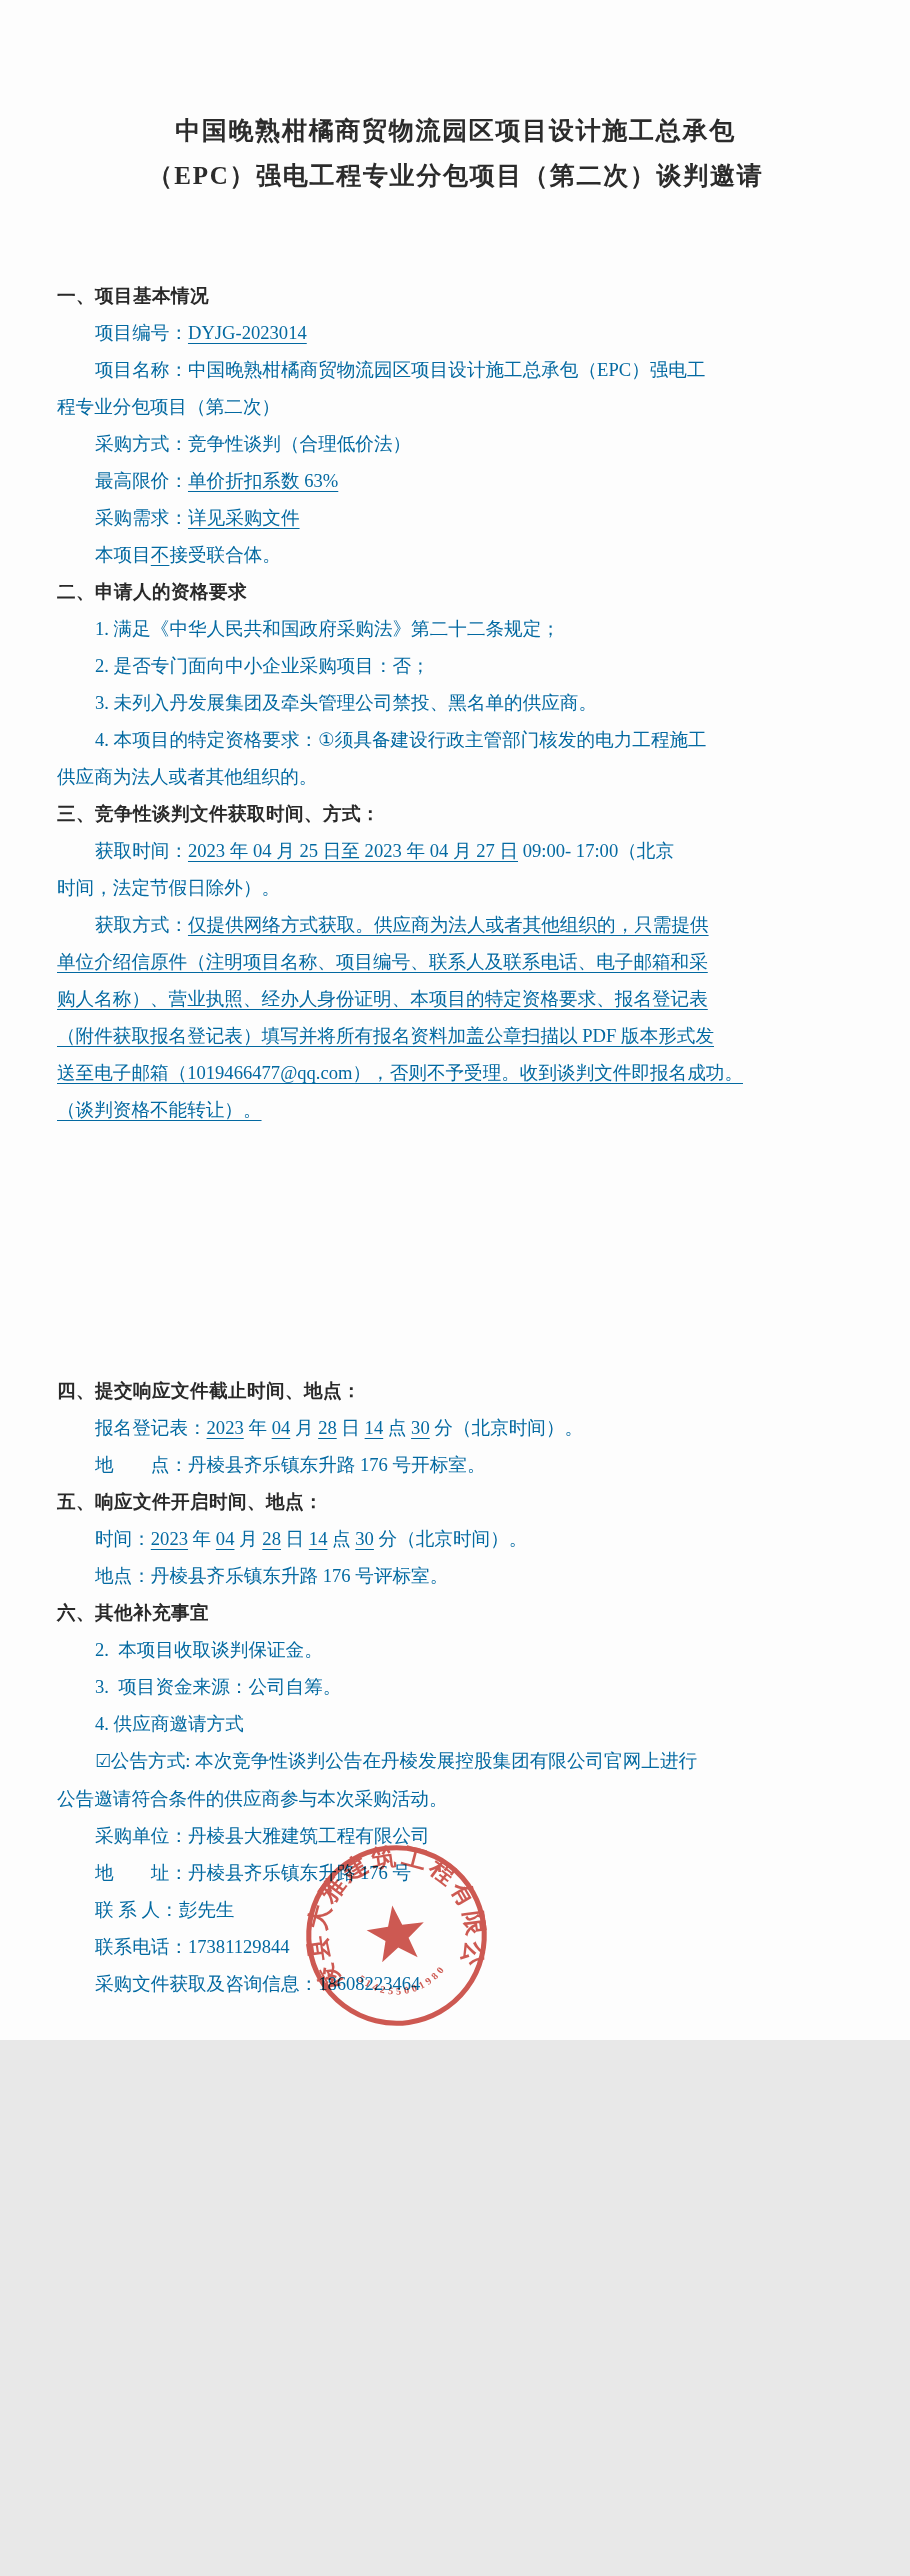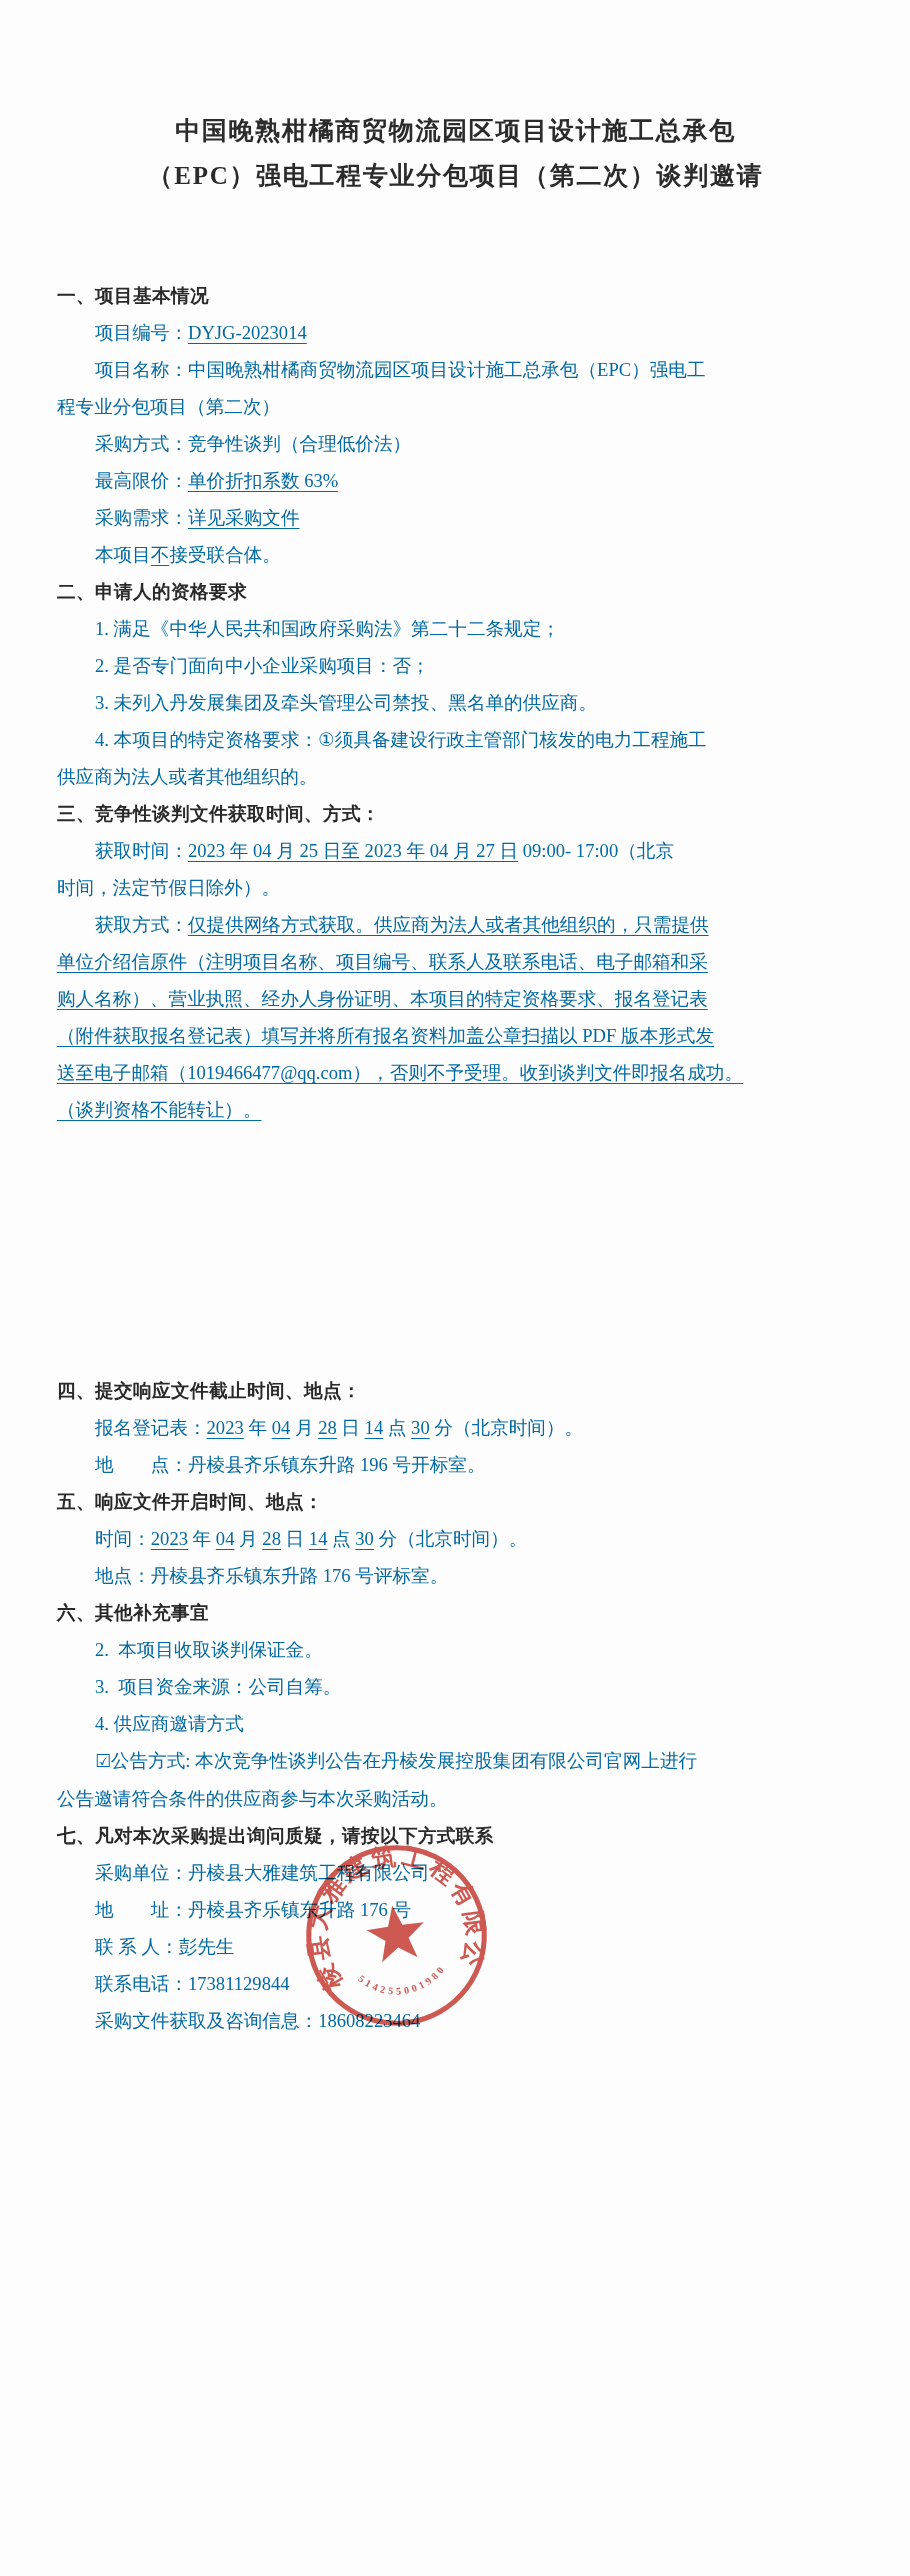--- a/index.html
+++ b/index.html
@@ -1,18 +1,18 @@
 <!DOCTYPE html>
 <html style="font-size:13.5px"><head>
 <meta charset="utf-8">
 <style>
   html,body { margin:0; padding:0; background:#e8e8e8; }
   .page {
     position:relative;
-    width:911px; height:2576px;
+    width:911px; height:2040px;
     margin:0 auto;
     background:#fdfdfd;
     overflow:hidden;
     font-family:"Liberation Serif","DejaVu Serif","DejaVu Sans",serif;
     color:#3f3f3f;
   }
   .title-block { padding-top:108px; }
   .title-line {
     text-align:center;
     font-size:25px; font-weight:bold; line-height:45px;
@@ -98,38 +98,37 @@
   </div>
 
   <div class="gap-spacer"></div>
 
   <div class="content">
 
     <div class="line h">四、提交响应文件截止时间、地点：</div>
 
     <div class="line ind"><span>报名登记表：</span><span class="u">2023</span><span> 年 </span><span class="u">04</span><span> 月 </span><span class="u">28</span><span> 日 </span><span class="u">14</span><span> 点 </span><span class="u">30</span><span> 分</span><span>（北京时间）。</span></div>
 
-    <div class="line ind"><span>地　　点：</span><span>丹棱县齐乐镇东升路 196 号开标室。</span></div>
+    <div class="line ind"><span>地　　点：</span><span>丹棱县齐乐镇东升路 176 号开标室。</span></div>
 
     <div class="line h">五、响应文件开启时间、地点：</div>
 
     <div class="line ind"><span>时间：</span><span class="u">2023</span><span> 年 </span><span class="u">04</span><span> 月 </span><span class="u">28</span><span> 日 </span><span class="u">14</span><span> 点 </span><span class="u">30</span><span> 分</span><span>（北京时间）。</span></div>
 
     <div class="line ind"><span>地点：</span><span>丹棱县齐乐镇东升路 176 号评标室。</span></div>
 
     <div class="line h">六、其他补充事宜</div>
 
     <div class="line ind">2.  本项目收取谈判保证金。</div>
     <div class="line ind">3.  项目资金来源：公司自筹。</div>
     <div class="line ind">4. 供应商邀请方式</div>
 
     <div class="line ind"><span class="cb">☑</span><span>公告方式: 本次竞争性谈判公告在丹棱发展控股集团有限公司官网上进行</span></div>
     <div class="line">公告邀请符合条件的供应商参与本次采购活动。</div>
 
-    <div class="line h">七、凡对本次采购提出询问质疑，请按以下方式联系</div>
 
     <div class="line ind"><span>采购单位：</span><span>丹棱县大雅建筑工程有限公司</span></div>
     <div class="line ind"><span>地　　址：</span><span>丹棱县齐乐镇东升路 176 号</span></div>
     <div class="line ind"><span>联 系 人：</span><span>彭先生</span></div>
     <div class="line ind"><span>联系电话：</span><span>17381129844</span></div>
     <div class="line ind"><span>采购文件获取及咨询信息：</span><span>18608223464</span></div>
 
   </div>
 
   <svg class="seal" viewBox="0 0 224 224" aria-hidden="true">

